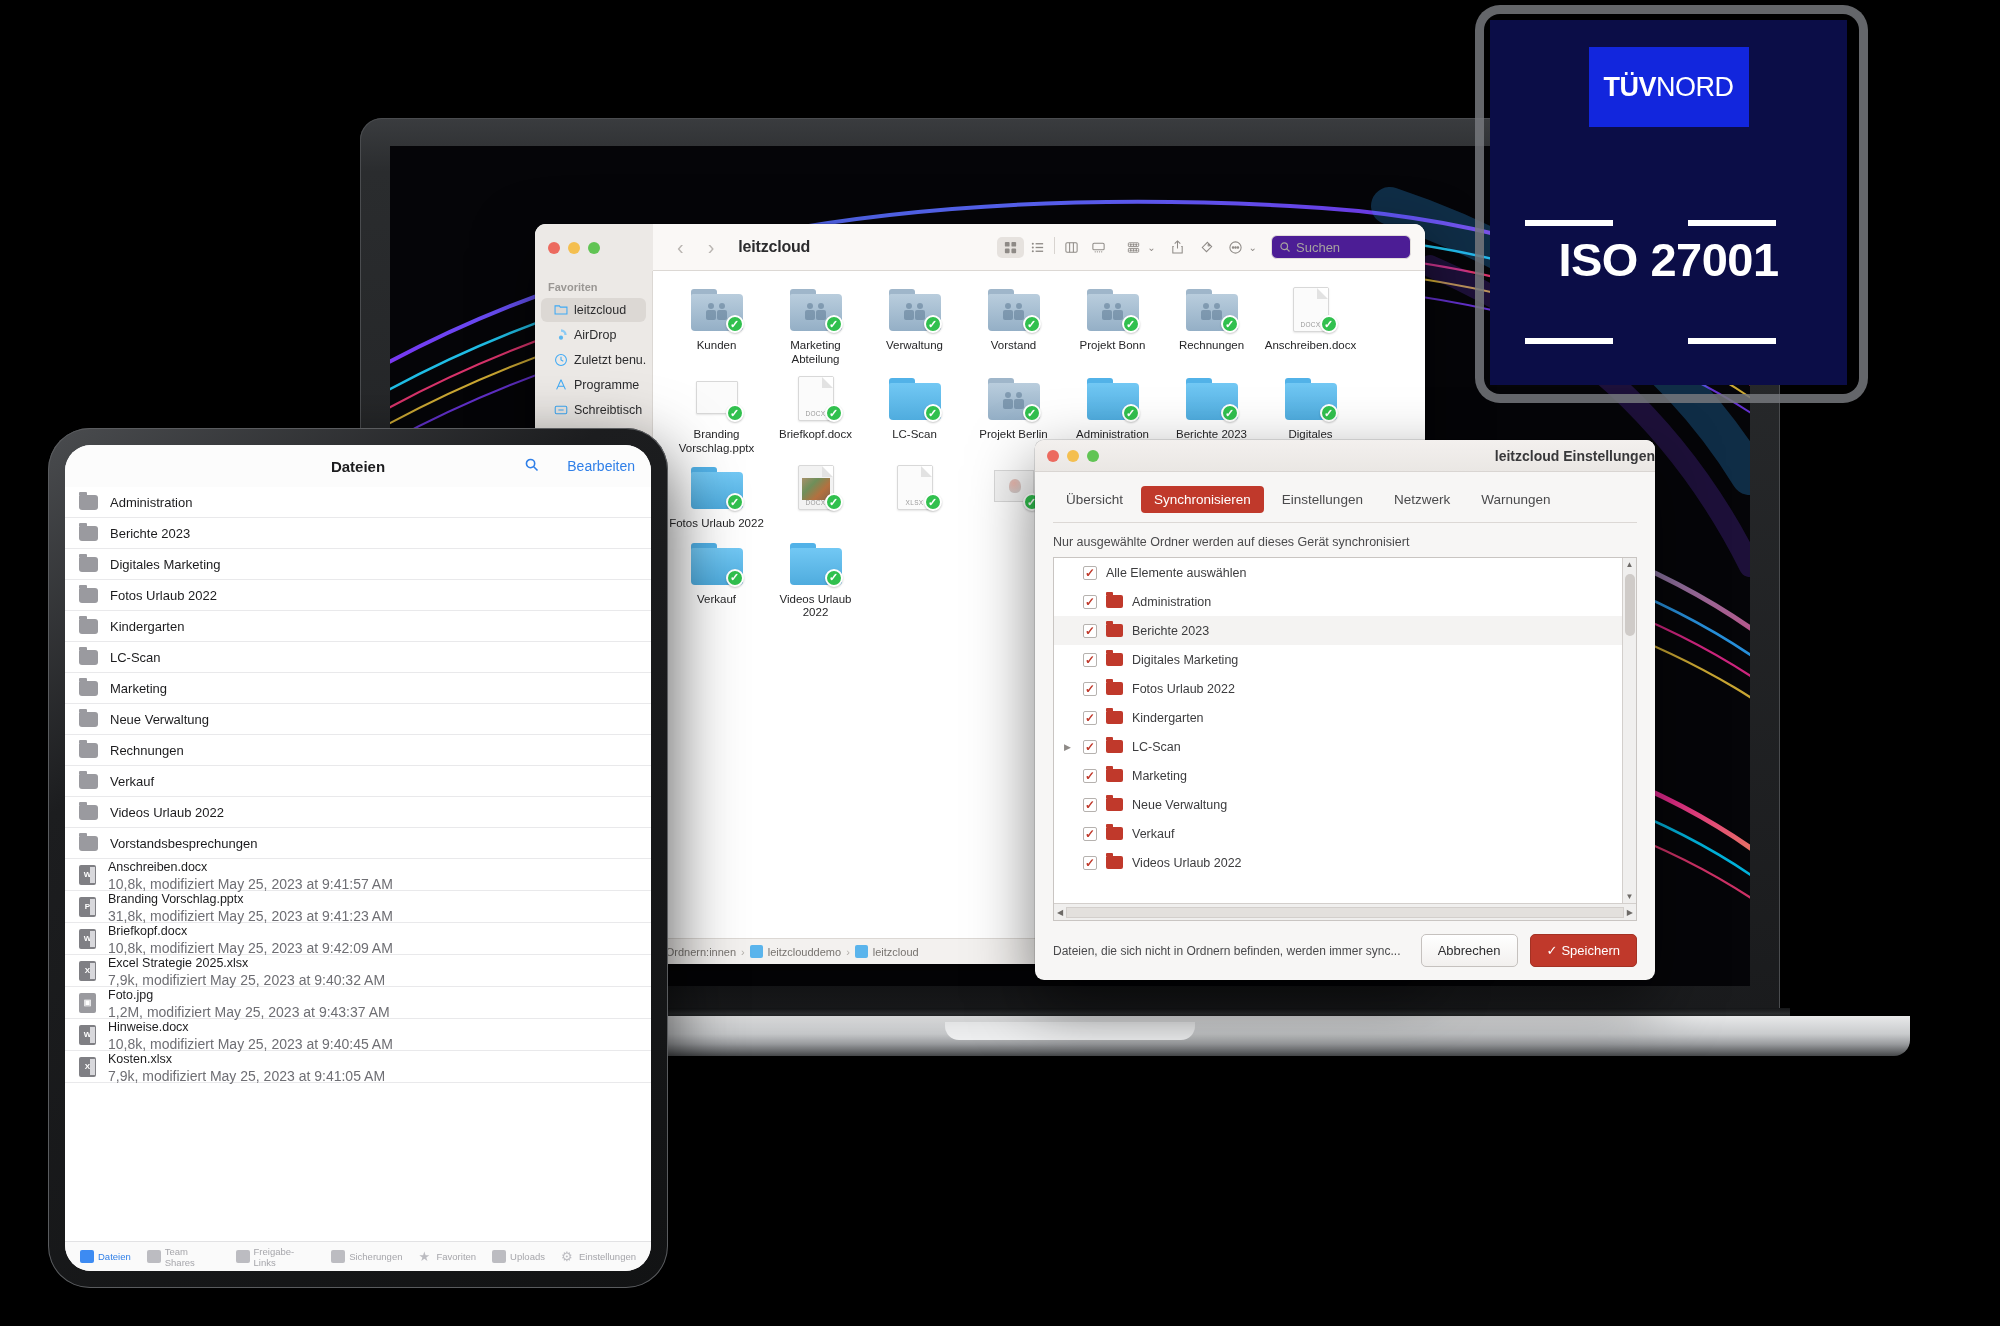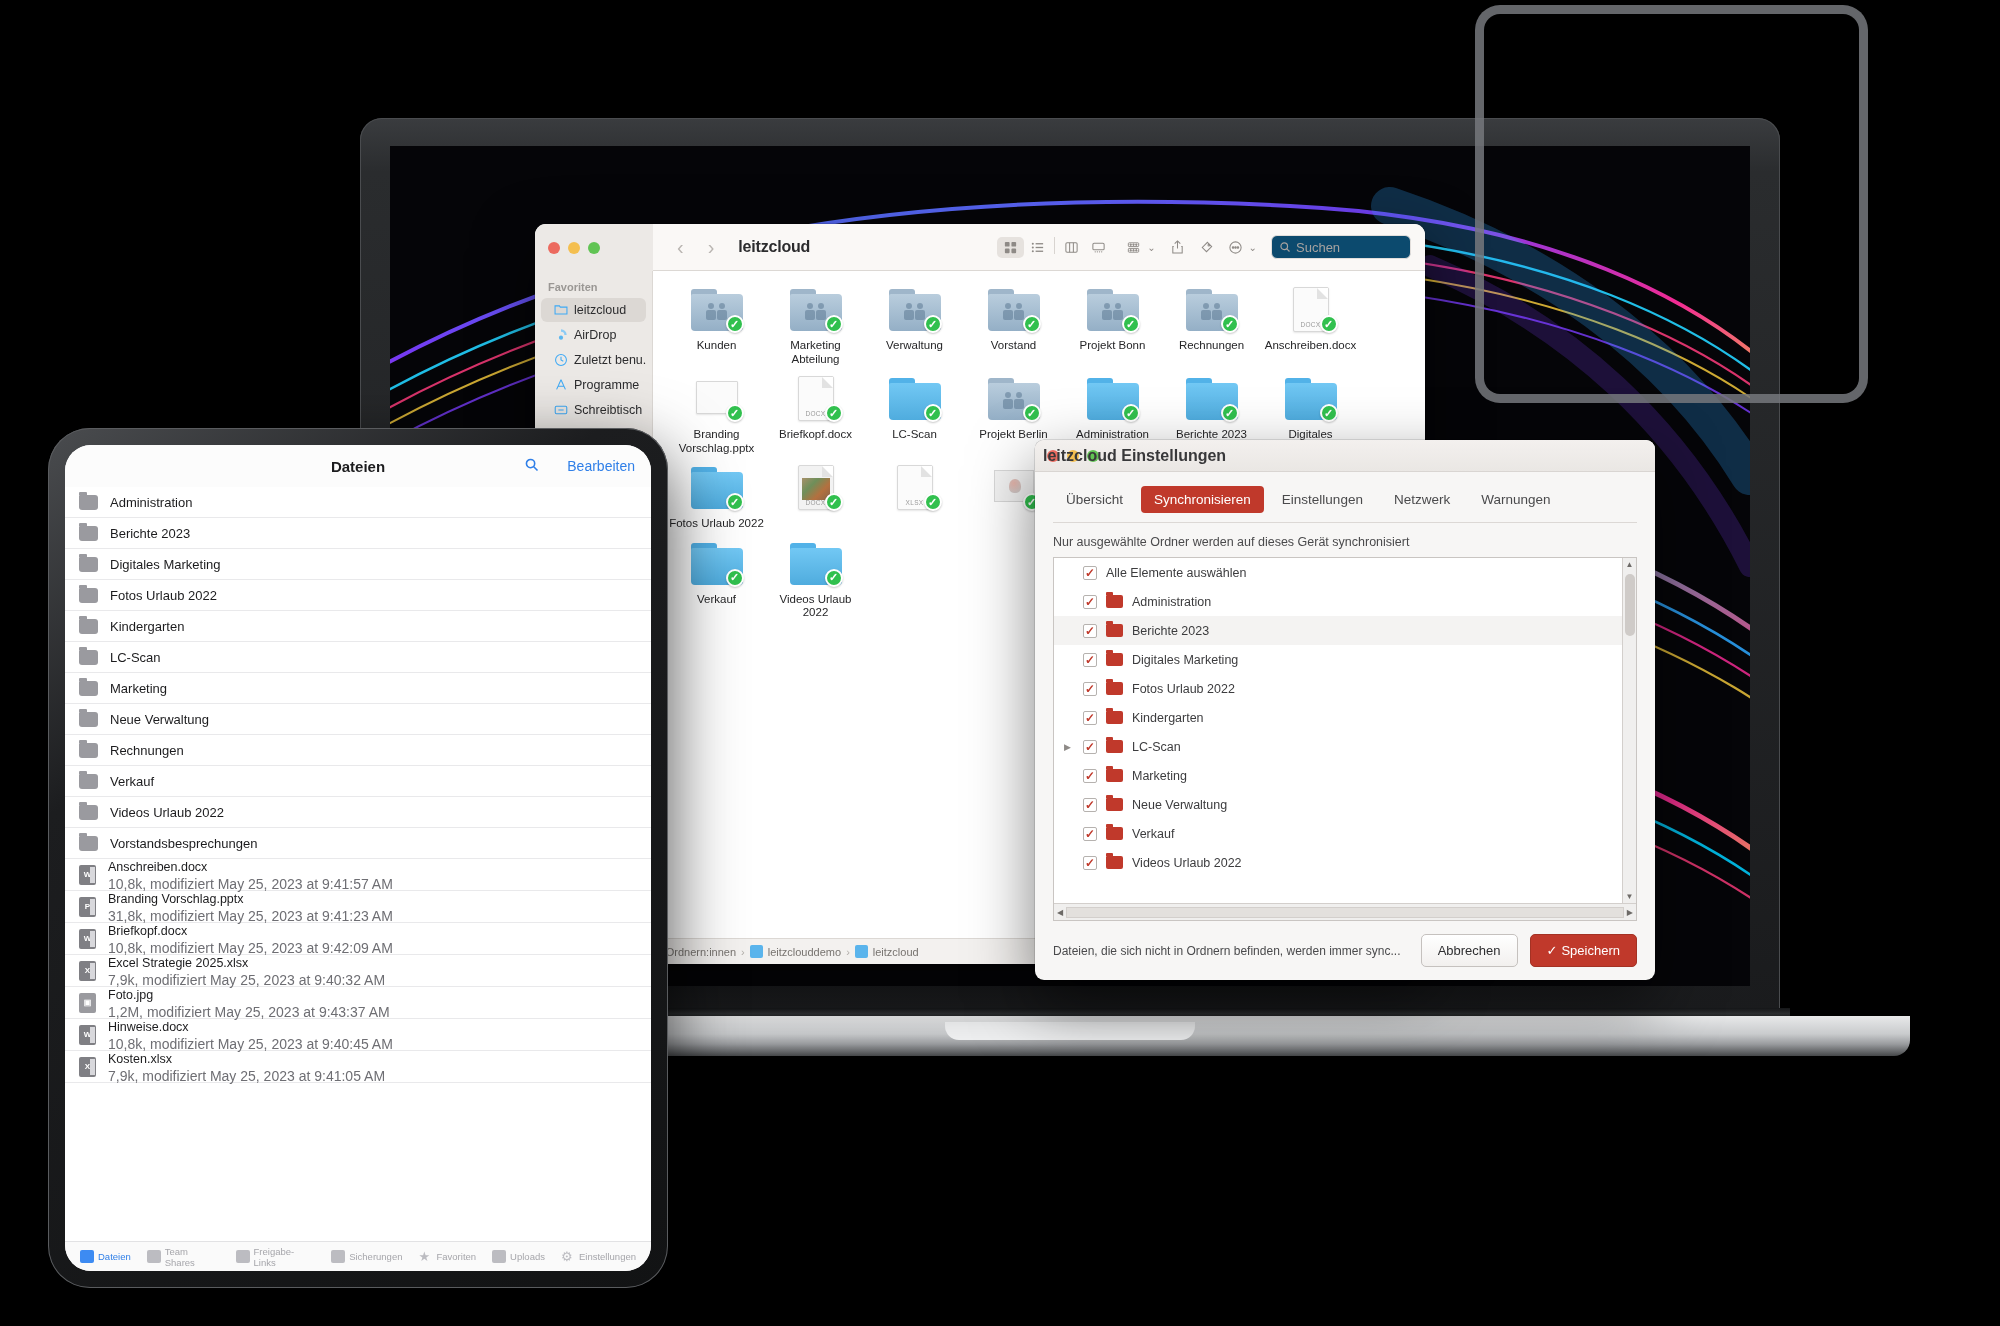--- a/index.html
+++ b/index.html
@@ -57,21 +57,21 @@
   .finder-title { font-size:16px; font-weight:600; color:#2c2c2e; margin-left:10px; letter-spacing:-.2px; }
   .tb-spacer { flex:1; }
   .tb-icons { display:flex; align-items:center; gap:14px; }
   .tb-ic { color:#8e8a86; display:flex; align-items:center; }
   .tb-seg { display:flex; background:transparent; border-radius:6px; }
   .tb-seg .tb-ic { padding:3px 6px; border-radius:5px; }
   .tb-seg .tb-ic.active { background:#e6e2de; }
   .tb-div { width:1px; height:17px; background:#d8d4d0; margin:0 3px; }
   .chev { font-size:10px; color:#8e8a86; margin-left:-8px; }
   .search-box {
-    width:140px; height:24px; border-radius:6px; background:#0c4a6e;
+    width:140px; height:24px; border-radius:6px; background:#4c1d95;
     display:flex; align-items:center; padding:0 7px; gap:5px; color:#a6a2a0; font-size:13px;
     border:.5px solid #e2dedb;
   }
 
   .finder-body { flex:1; display:flex; min-height:0; }
   .finder-sidebar {
     width:118px; background:#ece9e6; padding:8px 0 0 0; font-size:12.5px;
     border-right:.5px solid #dcd8d4;
   }
   .sb-head { color:#9a9794; font-size:11px; font-weight:600; padding:2px 0 5px 13px; }
@@ -131,21 +131,21 @@
     background:#f7f6f5; border-radius:9px; overflow:hidden;
     box-shadow:0 24px 64px rgba(0,0,0,.5), 0 0 0 .5px rgba(0,0,0,.22);
     display:flex; flex-direction:column;
   }
   .set-title {
     height:32px; background:linear-gradient(180deg,#f3f0ee,#eae7e4);
     display:flex; align-items:center; padding:0 12px; border-bottom:.5px solid #d9d5d2; position:relative;
   }
   .set-title .dots { display:flex; gap:8px; }
   .set-title .tx {
-    position:absolute; left:8px; right:0; text-align:left; font-size:16px; font-weight:700; color:#38383a;
+    position:absolute; left:8px; right:0; text-align:right; font-size:14px; font-weight:700; color:#38383a;
   }
   .set-tabs { display:flex; align-items:center; gap:5px; padding:14px 18px 0 18px; }
   .tab {
     font-size:13.5px; color:#4a4a4c; padding:6px 13px; border-radius:4px; white-space:nowrap;
   }
   .tab.active { background:#c0392b; color:#fff; }
   .set-rule { height:1px; background:#dcd8d5; margin:9px 18px 0 18px; }
   .set-note { font-size:12.5px; color:#4a4a4c; padding:12px 18px 8px 18px; }
   .set-list-wrap {
     margin:0 18px; flex:1; min-height:0; background:#fff; border:1px solid #c9c5c2;
@@ -1001,14 +1001,24 @@
           </div>
         <div class="tabitem">
             <span class="tabico" style="background:transparent;color:#bcbcc1;font-size:13px;line-height:13px;">⚙</span>
             <span>Einstellungen</span>
           </div>
       </div>
     </div>
   </div>
 
   <div class="tuv-shadow"></div>
+  <div class="tuv">
+    <div class="tuv-logo">
+      <span class="t"><b>TÜV</b><span>NORD</span></span>
+    </div>
+    <div class="tuv-rule" style="left:35px; top:200px; width:88px;"></div>
+    <div class="tuv-rule" style="left:198px; top:200px; width:88px;"></div>
+    <div class="tuv-iso">ISO 27001</div>
+    <div class="tuv-rule" style="left:35px; top:318px; width:88px;"></div>
+    <div class="tuv-rule" style="left:198px; top:318px; width:88px;"></div>
+  </div>
 
 </div>
 
 </body></html>

